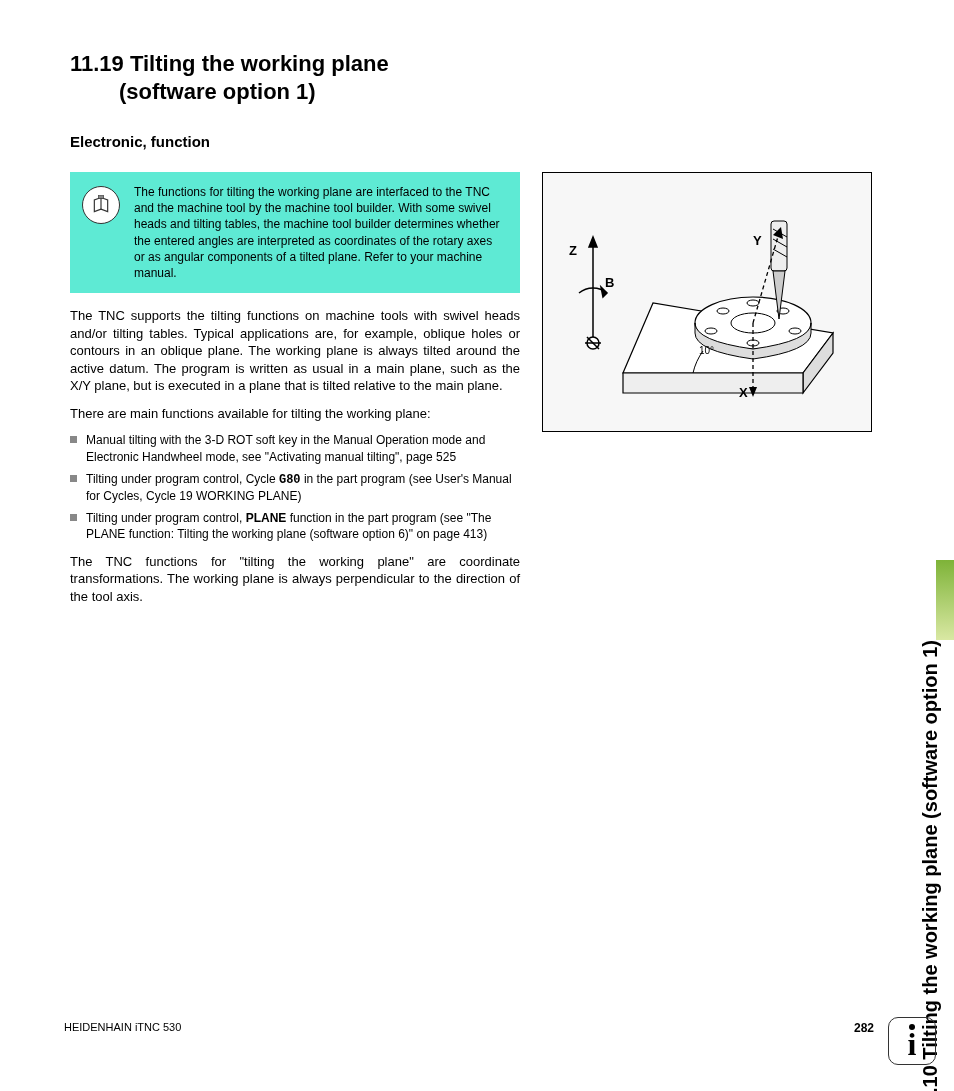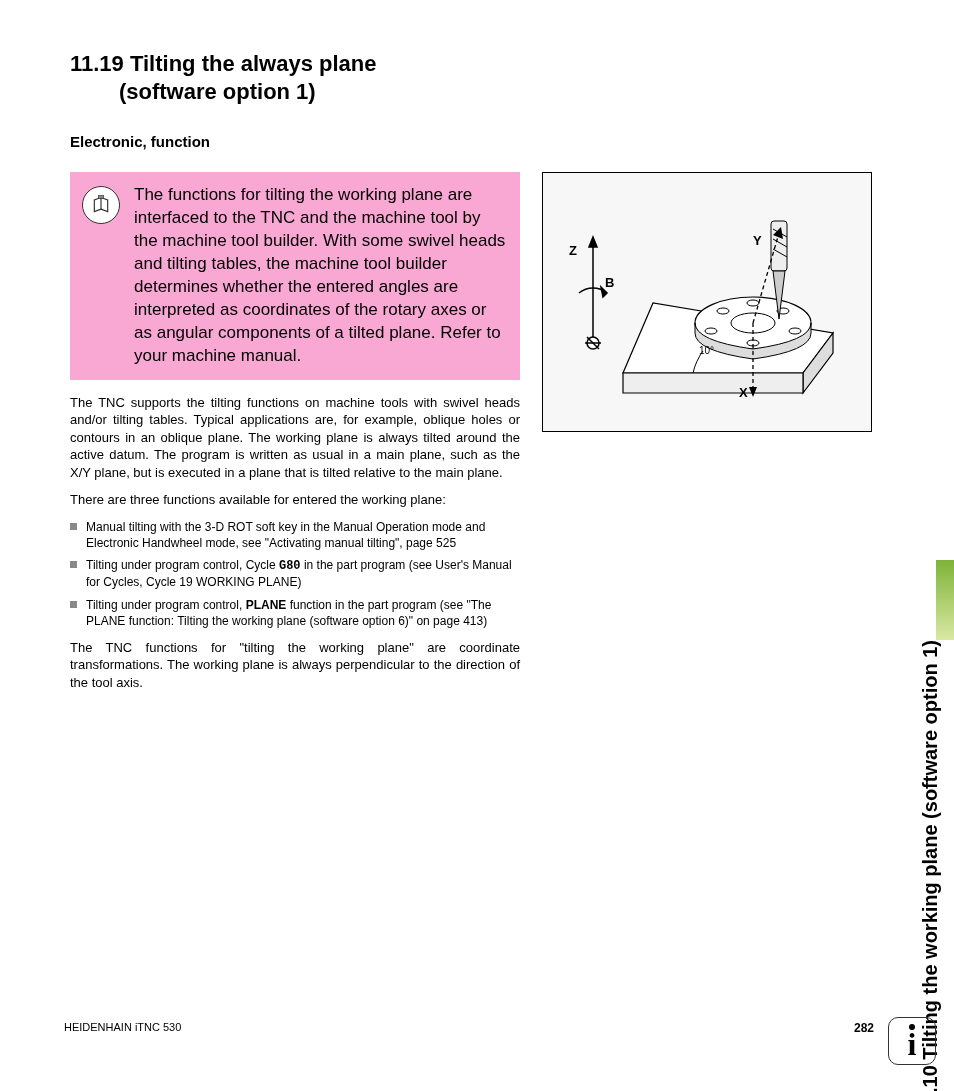--- a/index.html
+++ b/index.html
@@ -27,26 +27,26 @@
     margin-bottom: 22px;
   }
   .columns {
     display: flex;
     gap: 22px;
     align-items: flex-start;
   }
   .col-left { width: 450px; }
   .col-right { width: 330px; }
   .note-box {
-    background: #f9a8d4;
+    background: #5eead4;
     padding: 12px 14px 12px 12px;
     display: flex;
     gap: 14px;
     margin-bottom: 14px;
-    font-size: 17px;
+    font-size: 12px;
     line-height: 1.35;
   }
   .note-icon {
     flex: 0 0 38px; height: 38px;
     border: 1.5px solid #333; border-radius: 50%;
     background: #fff;
     display: flex; align-items: center; justify-content: center;
     margin-top: 2px;
   }
   .note-icon svg { width: 20px; height: 20px; }
@@ -129,42 +129,42 @@
   }
   .dlabel { position: absolute; }
 </style>
 </head>
 <body>
 
 <div class="page">
 
   <h1 class="section-title">
     <span>11.19</span>
-    <span>Tilting the always plane</span><br>
+    <span>Tilting the working plane</span><br>
     &nbsp;&nbsp;&nbsp;&nbsp;&nbsp;&nbsp;&nbsp;&nbsp;<span>(software option 1)</span>
   </h1>
 
   <h2 class="subsection-title">Electronic, function</h2>
 
   <div class="columns">
     <div class="col-left">
 
       <div class="note-box">
         <div class="note-icon">
           <svg viewBox="0 0 24 24">
             <path d="M4 20 V6 L12 3 L20 6 V20 L12 17 Z" fill="none" stroke="#333" stroke-width="1.4"></path>
             <line x1="12" y1="3" x2="12" y2="17" stroke="#333" stroke-width="1.4"></line>
             <rect x="9" y="0" width="6" height="4" fill="#888" stroke="#333" stroke-width="0.8"></rect>
           </svg>
         </div>
         <div>The functions for tilting the working plane are interfaced to the TNC and the machine tool by the machine tool builder. With some swivel heads and tilting tables, the machine tool builder determines whether the entered angles are interpreted as coordinates of the rotary axes or as angular components of a tilted plane. Refer to your machine manual.</div>
       </div>
 
       <p class="body-text">The TNC supports the tilting functions on machine tools with swivel heads and/or tilting tables. Typical applications are, for example, oblique holes or contours in an oblique plane. The working plane is always tilted around the active datum. The program is written as usual in a main plane, such as the X/Y plane, but is executed in a plane that is tilted relative to the main plane.</p>
-      <p class="body-text">There are three functions available for entered the working plane:</p>
+      <p class="body-text">There are main functions available for tilting the working plane:</p>
 
       <ul class="square-list">
         <li>
           <span>Manual tilting with the 3-D ROT soft key in the Manual Operation mode and Electronic Handwheel mode, see "Activating manual tilting", page 525</span>
         </li>
         <li>
           <span>Tilting under program control, Cycle </span><span class="code">G80</span><span> in the part program (see User's Manual for Cycles, Cycle 19 WORKING PLANE)</span>
         </li>
         <li>
           <span>Tilting under program control, </span><span class="strong">PLANE</span><span> function in the part program (see "The PLANE function: Tilting the working plane (software option 6)" on page 413)</span>

